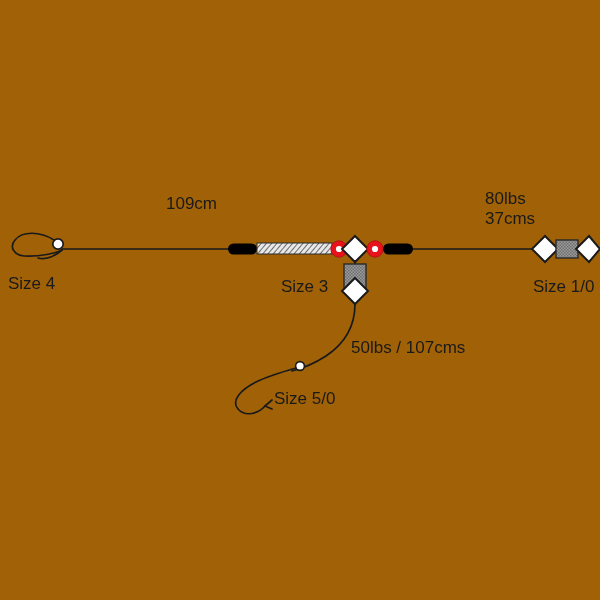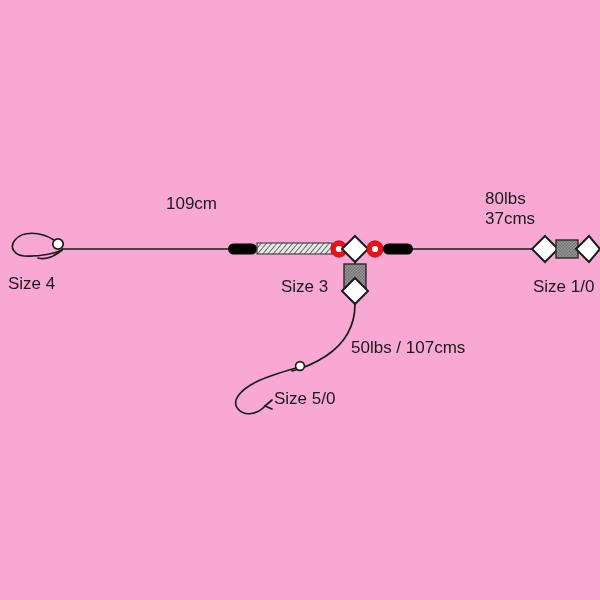--- a/index.html
+++ b/index.html
@@ -8,21 +8,21 @@
     padding: 0;
     background: #ffffff;
   }
   body {
     font-family: "Liberation Sans", sans-serif;
   }
   #stage {
     position: relative;
     width: 600px;
     height: 600px;
-    background: #f9a8d4;
+    background: #a16207;
     overflow: hidden;
   }
   #rig-svg {
     position: absolute;
     left: 0;
     top: 0;
     width: 600px;
     height: 600px;
     display: block;
   }

